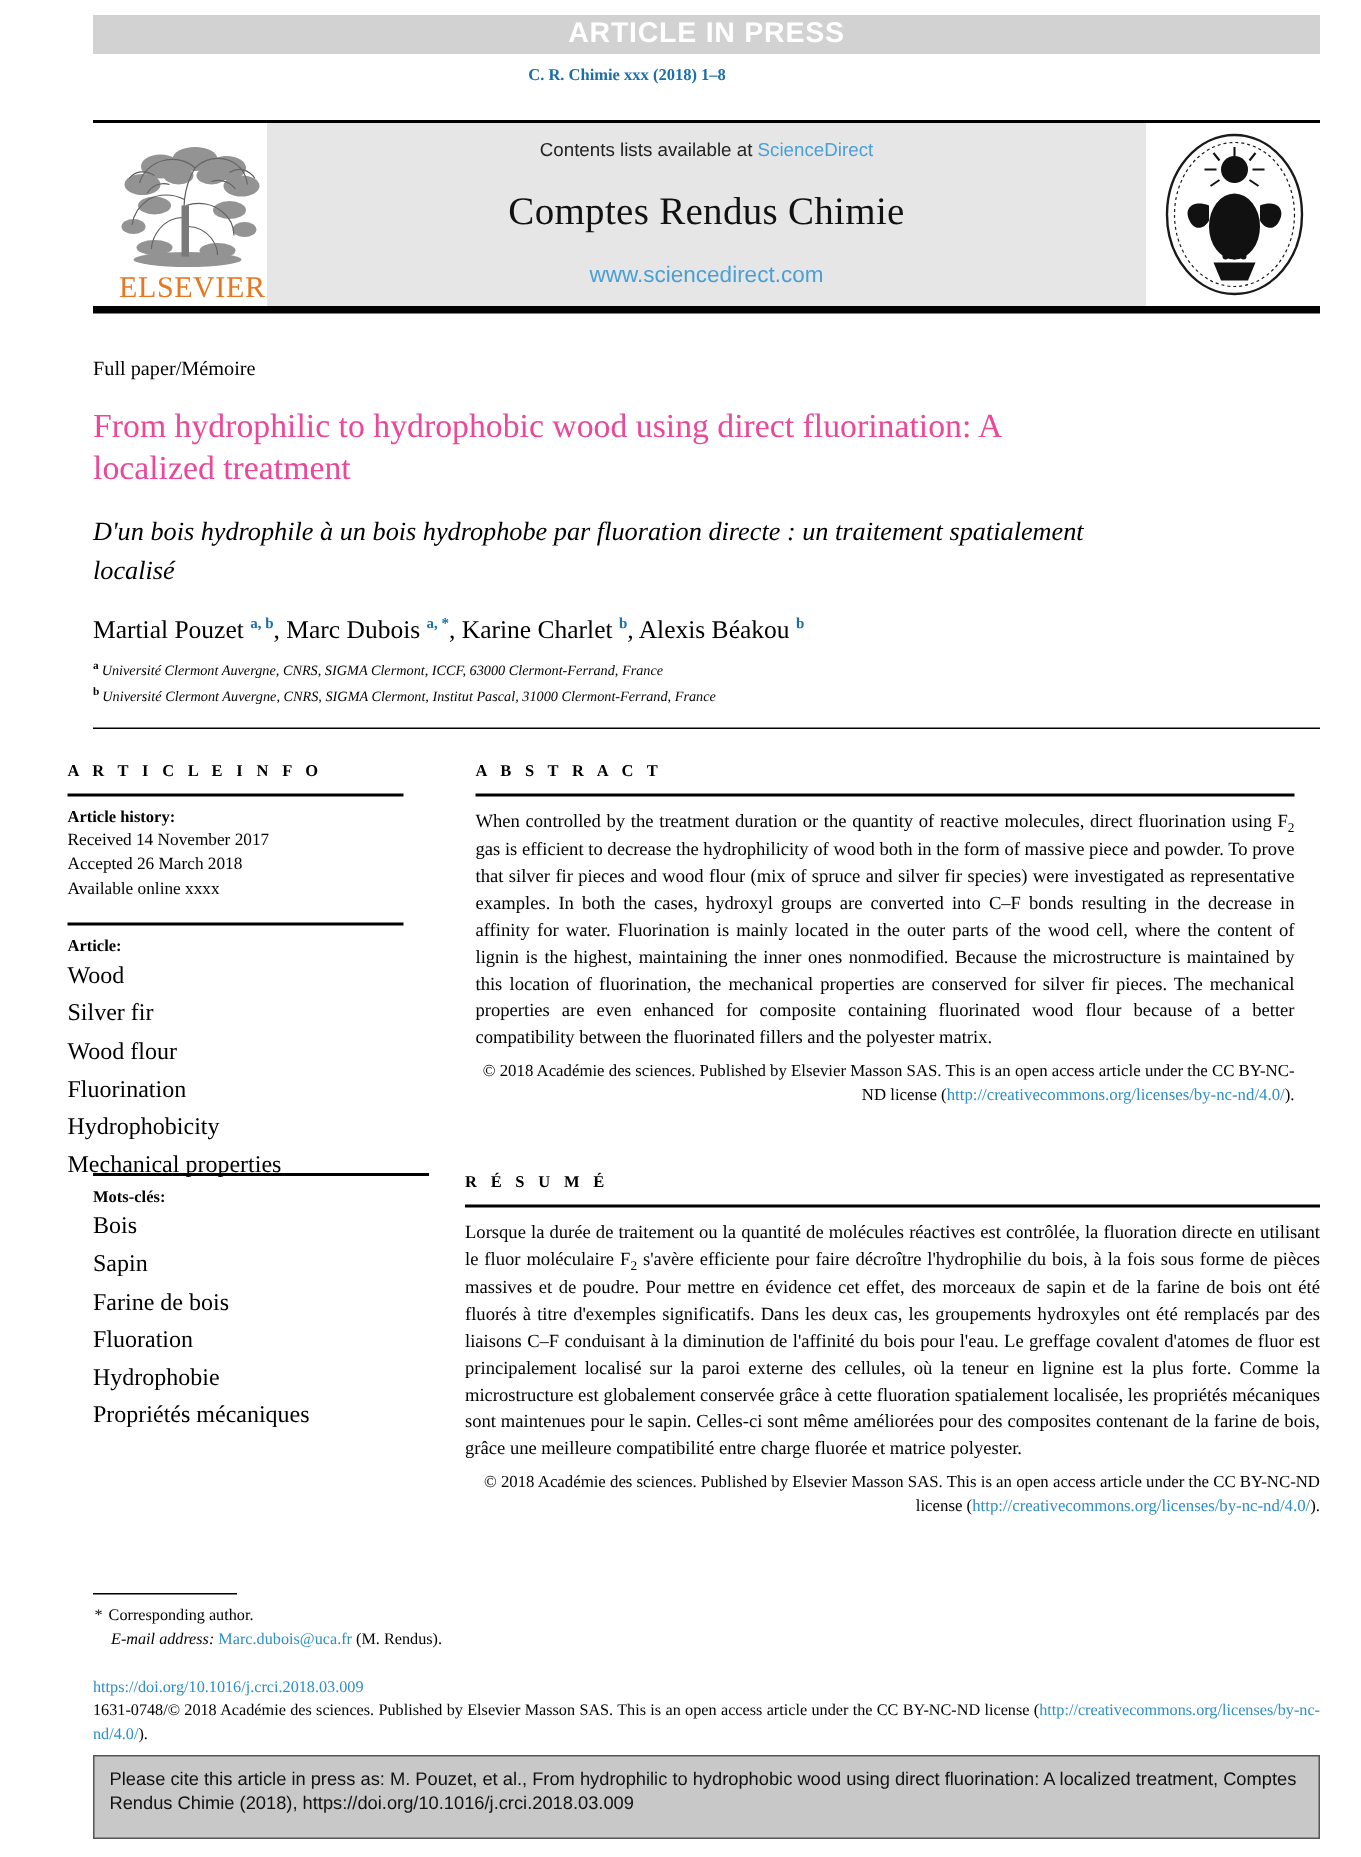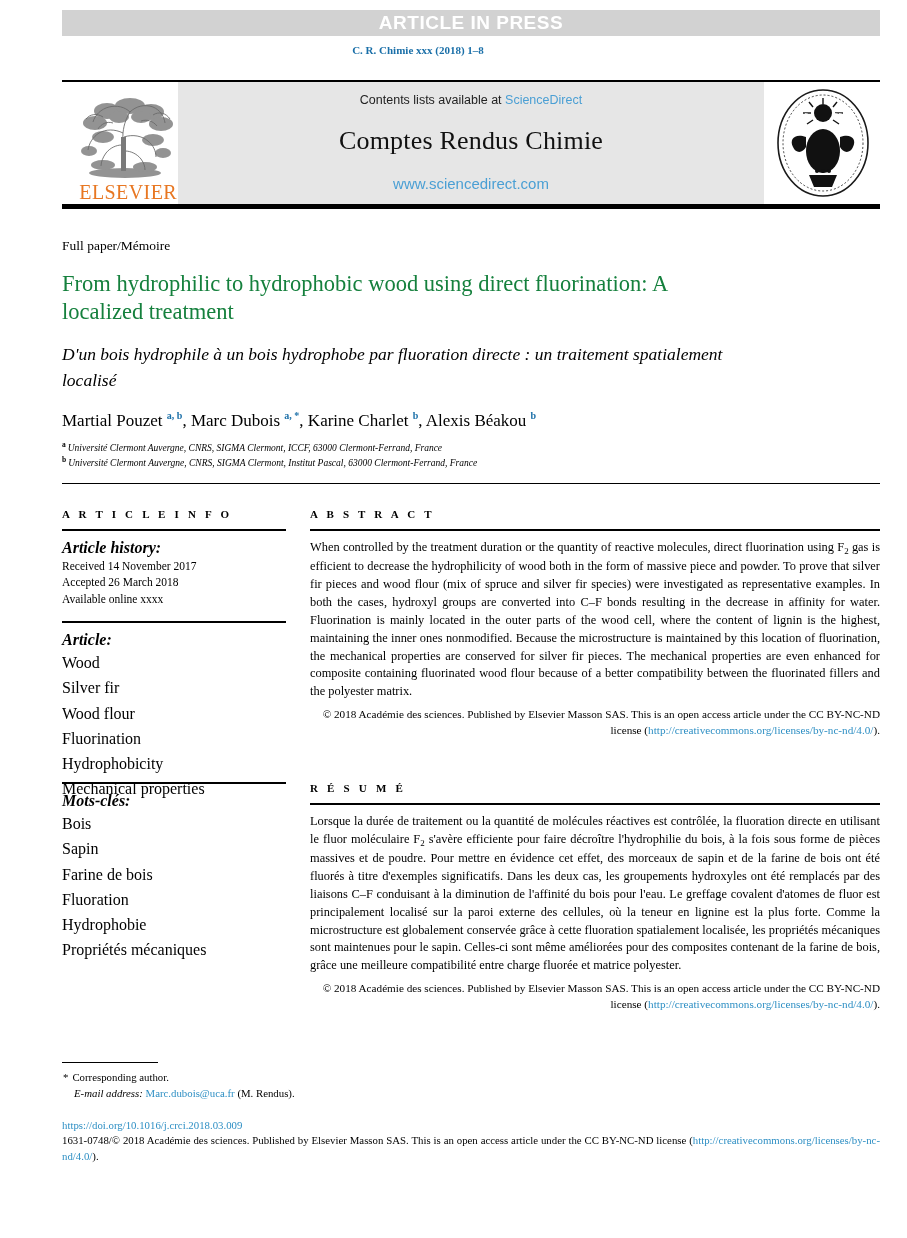--- a/index.html
+++ b/index.html
@@ -143,21 +143,21 @@
   .paper-type {
     font-family: "Liberation Serif", serif;
     font-size: 13.5px;
     color: #000;
     margin-bottom: 16px;
   }
   .title-en {
     font-family: "Liberation Serif", serif;
     font-size: 22.5px;
     line-height: 1.26;
-    color: #15803d;
+    color: #ec4899;
     margin: 0 0 14px 0;
     font-weight: normal;
     max-width: 640px;
   }
   .title-fr {
     font-family: "Liberation Serif", serif;
     font-style: italic;
     font-size: 17.5px;
     line-height: 1.52;
     color: #000;
@@ -187,24 +187,25 @@
     margin-right: 2px;
   }
   .head-rule {
     border-top: 1px solid #000;
     margin-top: 12px;
   }
 
   
   .info-grid {
     position: absolute;
-    left: 62px;
+    left: 45px;
     top: 508px;
     width: 818px;
     display: flex;
+    gap: 24px;
   }
   .col-left {
     width: 242px;
     flex: 0 0 242px;
     padding-right: 18px;
     box-sizing: border-box;
   }
   .col-right {
     flex: 1 1 auto;
     padding-left: 6px;
@@ -217,23 +218,22 @@
     letter-spacing: 3.2px;
     color: #000;
     margin-bottom: 9px;
   }
   .sec-rule {
     border-top: 2px solid #000;
     margin-bottom: 8px;
   }
   .meta-label {
     font-family: "Liberation Serif", serif;
-    font-style: italic;
     font-weight: bold;
-    font-size: 16px;
+    font-size: 11px;
     margin-bottom: 1px;
   }
   .meta-line {
     font-family: "Liberation Serif", serif;
     font-size: 11.5px;
     line-height: 1.42;
   }
   .meta-block { margin-bottom: 14px; }
   .kw-item {
     font-family: "Liberation Serif", serif;
@@ -418,21 +418,21 @@
 
   <div class="article-head">
     <div class="paper-type">Full paper/Mémoire</div>
     <h1 class="title-en">From hydrophilic to hydrophobic wood using direct fluorination: A localized treatment</h1>
     <h2 class="title-fr">D'un bois hydrophile à un bois hydrophobe par fluoration directe : un traitement spatialement localisé</h2>
     <div class="authors">
       <span><span>Martial Pouzet</span> <sup>a, b</sup></span><span>, </span><span><span>Marc Dubois</span> <sup>a, *</sup></span><span>, </span><span><span>Karine Charlet</span> <sup>b</sup></span><span>, </span><span><span>Alexis Béakou</span> <sup>b</sup></span>
     </div>
     <div class="affiliations">
       <div><span class="aff-mark">a</span><span>Université Clermont Auvergne, CNRS, SIGMA Clermont, ICCF, 63000 Clermont-Ferrand, France</span></div>
-      <div><span class="aff-mark">b</span><span>Université Clermont Auvergne, CNRS, SIGMA Clermont, Institut Pascal, 63000 Clermont-Ferrand, France</span></div>
+      <div><span class="aff-mark">b</span><span>Université Clermont Auvergne, CNRS, SIGMA Clermont, Institut Pascal, 31000 Clermont-Ferrand, France</span></div>
     </div>
     <div class="head-rule"></div>
   </div>
 
   <div class="info-grid">
     <div class="col-left">
       <div class="sec-head">A R T I C L E  I N F O</div>
       <div class="sec-rule"></div>
       <div class="meta-block">
         <div class="meta-label">Article history:</div>
@@ -495,14 +495,17 @@
       <span class="link">Marc.dubois@uca.fr</span>
       <span>(M. Rendus).</span>
     </div>
   </div>
 
   <div class="doi-block">
     <div><span class="doi-link">https://doi.org/10.1016/j.crci.2018.03.009</span></div>
     <div class="doi-legal"><span>1631-0748/© 2018 Académie des sciences. Published by Elsevier Masson SAS. This is an open access article under the CC BY-NC-ND license (</span><span class="doi-link">http://creativecommons.org/licenses/by-nc-nd/4.0/</span><span>).</span></div>
   </div>
 
+  <div class="cite-box">
+    <div class="cite-text">Please cite this article in press as: M. Pouzet, et al., From hydrophilic to hydrophobic wood using direct fluorination: A localized treatment, Comptes Rendus Chimie (2018), https://doi.org/10.1016/j.crci.2018.03.009</div>
+  </div>
 
 </div>
 
 </body></html>

